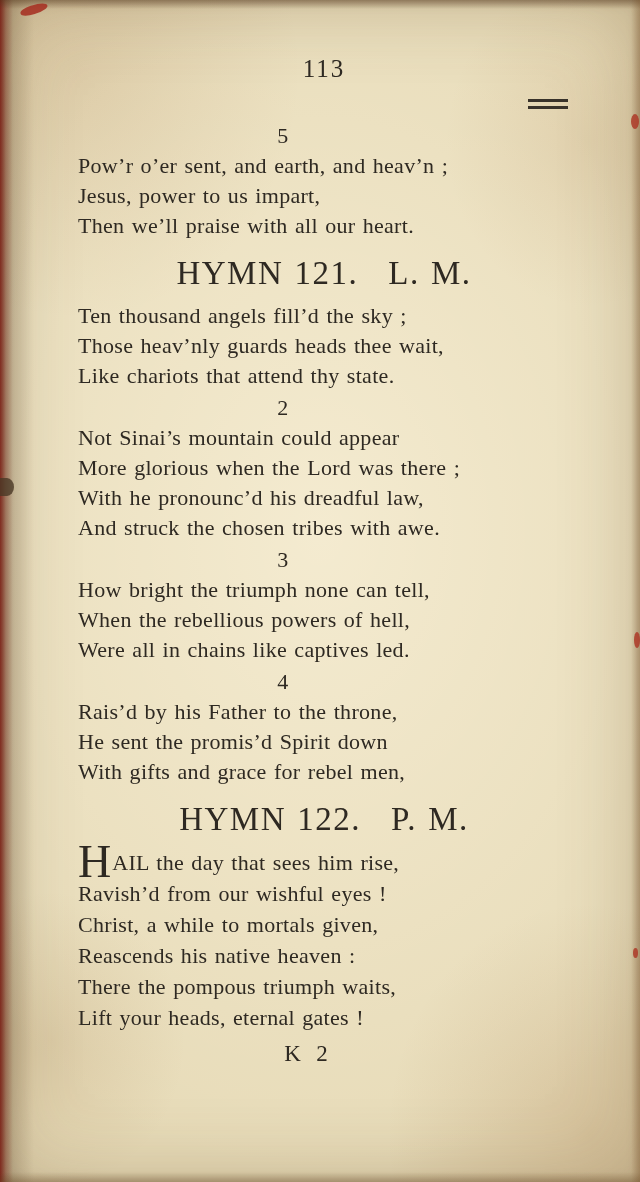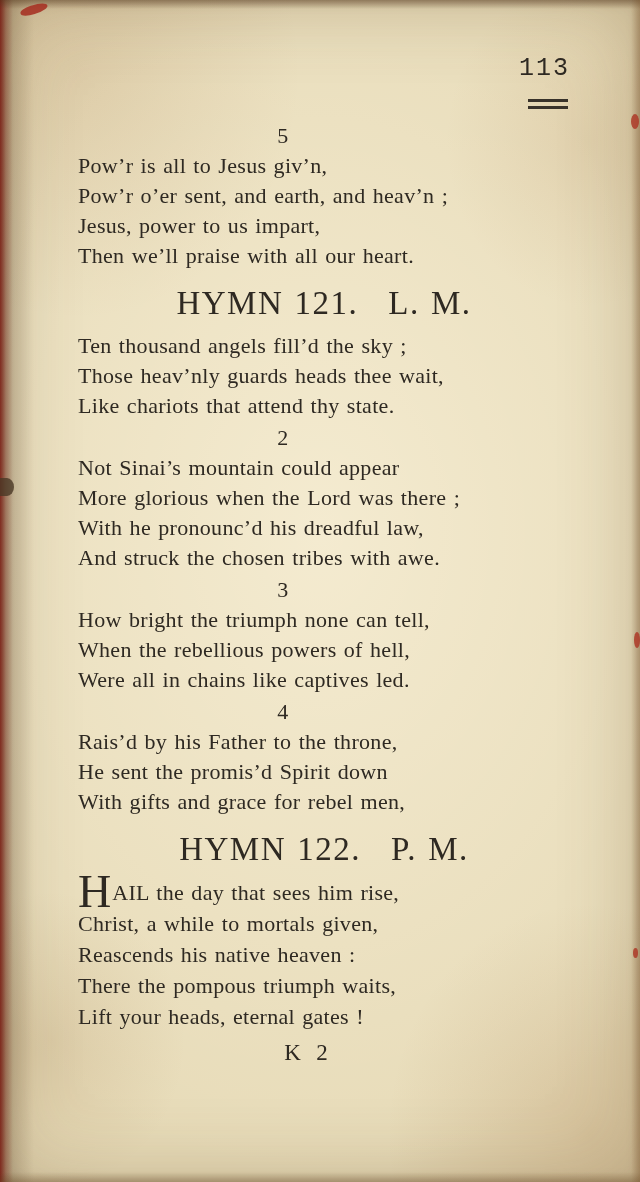--- a/index.html
+++ b/index.html
@@ -20,21 +20,21 @@
   }
   .content{
     position:relative;
     padding:54px 70px 0 78px;
     font-size:22px;
     line-height:30px;
     letter-spacing:0.3px;
     word-spacing:1.5px;
   }
   p{margin:0;}
-  .pagenum-row{text-align:right;line-height:30px;font-family:Liberation Mono, monospace;}
+  .pagenum-row{text-align:center;line-height:30px;}
   .pagenum{font-size:25px;letter-spacing:2px;}
   .rule{
     width:40px;height:4px;
     border-top:3px solid #38322a;
     border-bottom:3px solid #38322a;
     margin:14px 2px 0 auto;
   }
   .stanza-num{
     width:410px;text-align:center;
     line-height:26px;margin-top:14px;margin-bottom:2px;
@@ -82,21 +82,20 @@
 <div class="page">
 
   <div class="content">
 
     <div class="pagenum-row">
       <span class="pagenum">113</span>
       <div class="rule"></div>
     </div>
 
     <div class="stanza-num">5</div>
-    <p class="line">Pow’r is all to Jesus giv’n,</p>
     <p class="line">Pow’r o’er sent, and earth, and heav’n ;</p>
     <p class="line">Jesus, power to us impart,</p>
     <p class="line">Then we’ll praise with all our heart.</p>
 
     <div class="hymn-heading">
       <span class="title">HYMN 121.</span><span class="meter">L. M.</span>
     </div>
 
     <p class="line">Ten thousand angels fill’d the sky ;</p>
     <p class="line">Those heav’nly guards heads thee wait,</p>
@@ -116,20 +115,21 @@
     <div class="stanza-num mid">4</div>
     <p class="line">Rais’d by his Father to the throne,</p>
     <p class="line">He sent the promis’d Spirit down</p>
     <p class="line">With gifts and grace for rebel men,</p>
 
     <div class="hymn-heading">
       <span class="title">HYMN 122.</span><span class="meter">P. M.</span>
     </div>
 
     <p class="line loose opening"><span class="dropcap">H</span><span class="smallcaps">AIL</span> <span>the day that sees him rise,</span></p>
+    <p class="line loose">Ravish’d from our wishful eyes !</p>
     <p class="line loose">Christ, a while to mortals given,</p>
     <p class="line loose">Reascends his native heaven :</p>
     <p class="line loose">There the pompous triumph waits,</p>
     <p class="line loose">Lift your heads, eternal gates !</p>
 
     <div class="signature">K 2</div>
 
   </div>
 
   <div class="edge-left-shadow"></div>

